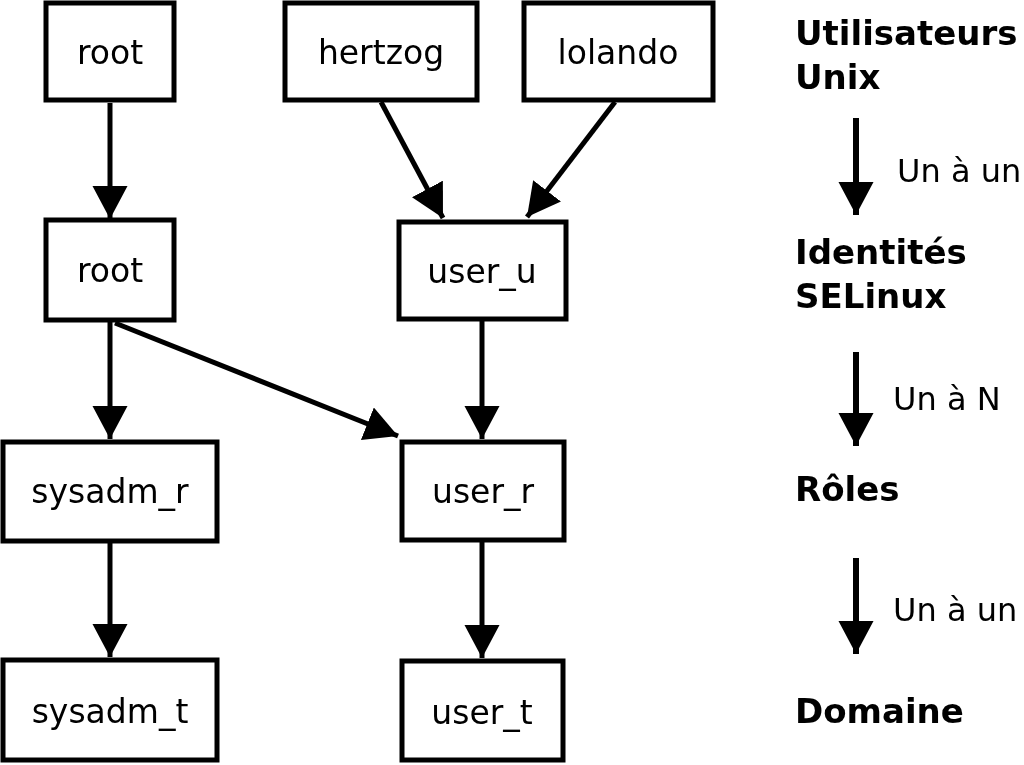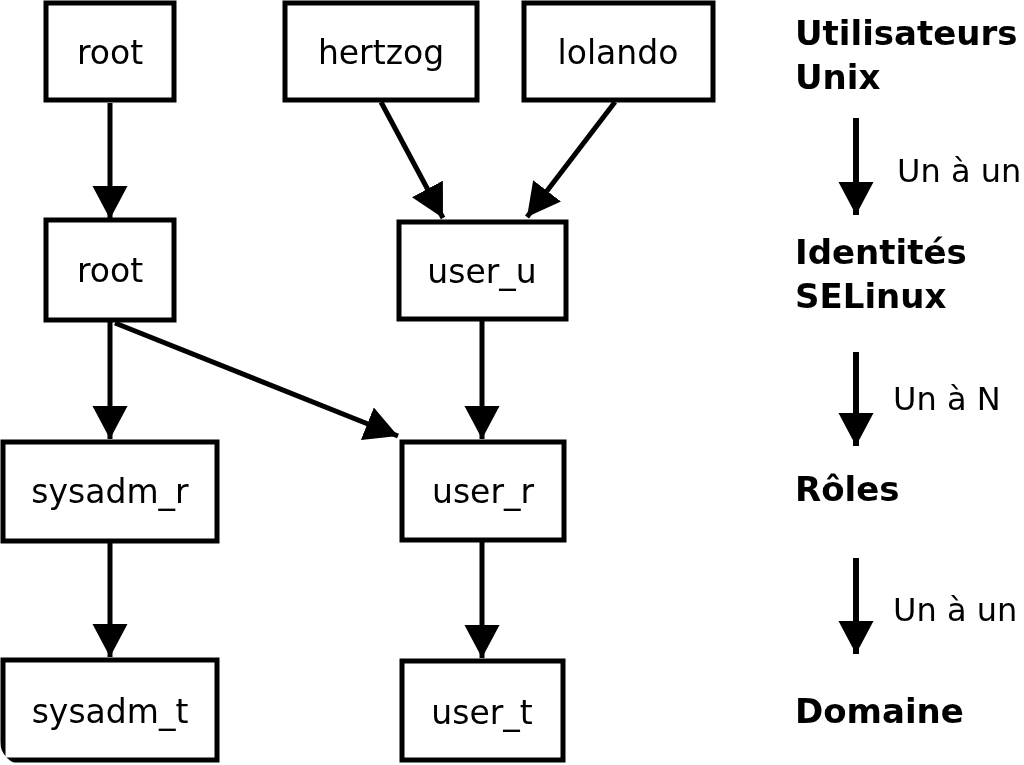--- a/index.html
+++ b/index.html
@@ -6,21 +6,20 @@
     margin: 0;
     padding: 0;
     background: #ffffff;
   }
   .stage {
     position: relative;
     width: 1024px;
     height: 765px;
     background: #ffffff;
     overflow: hidden;
-    border-radius: 24px;
   }
   svg {
     display: block;
   }
   .node-box {
     fill: #ffffff;
     stroke: #000000;
     stroke-width: 5;
   }
   .edge {

